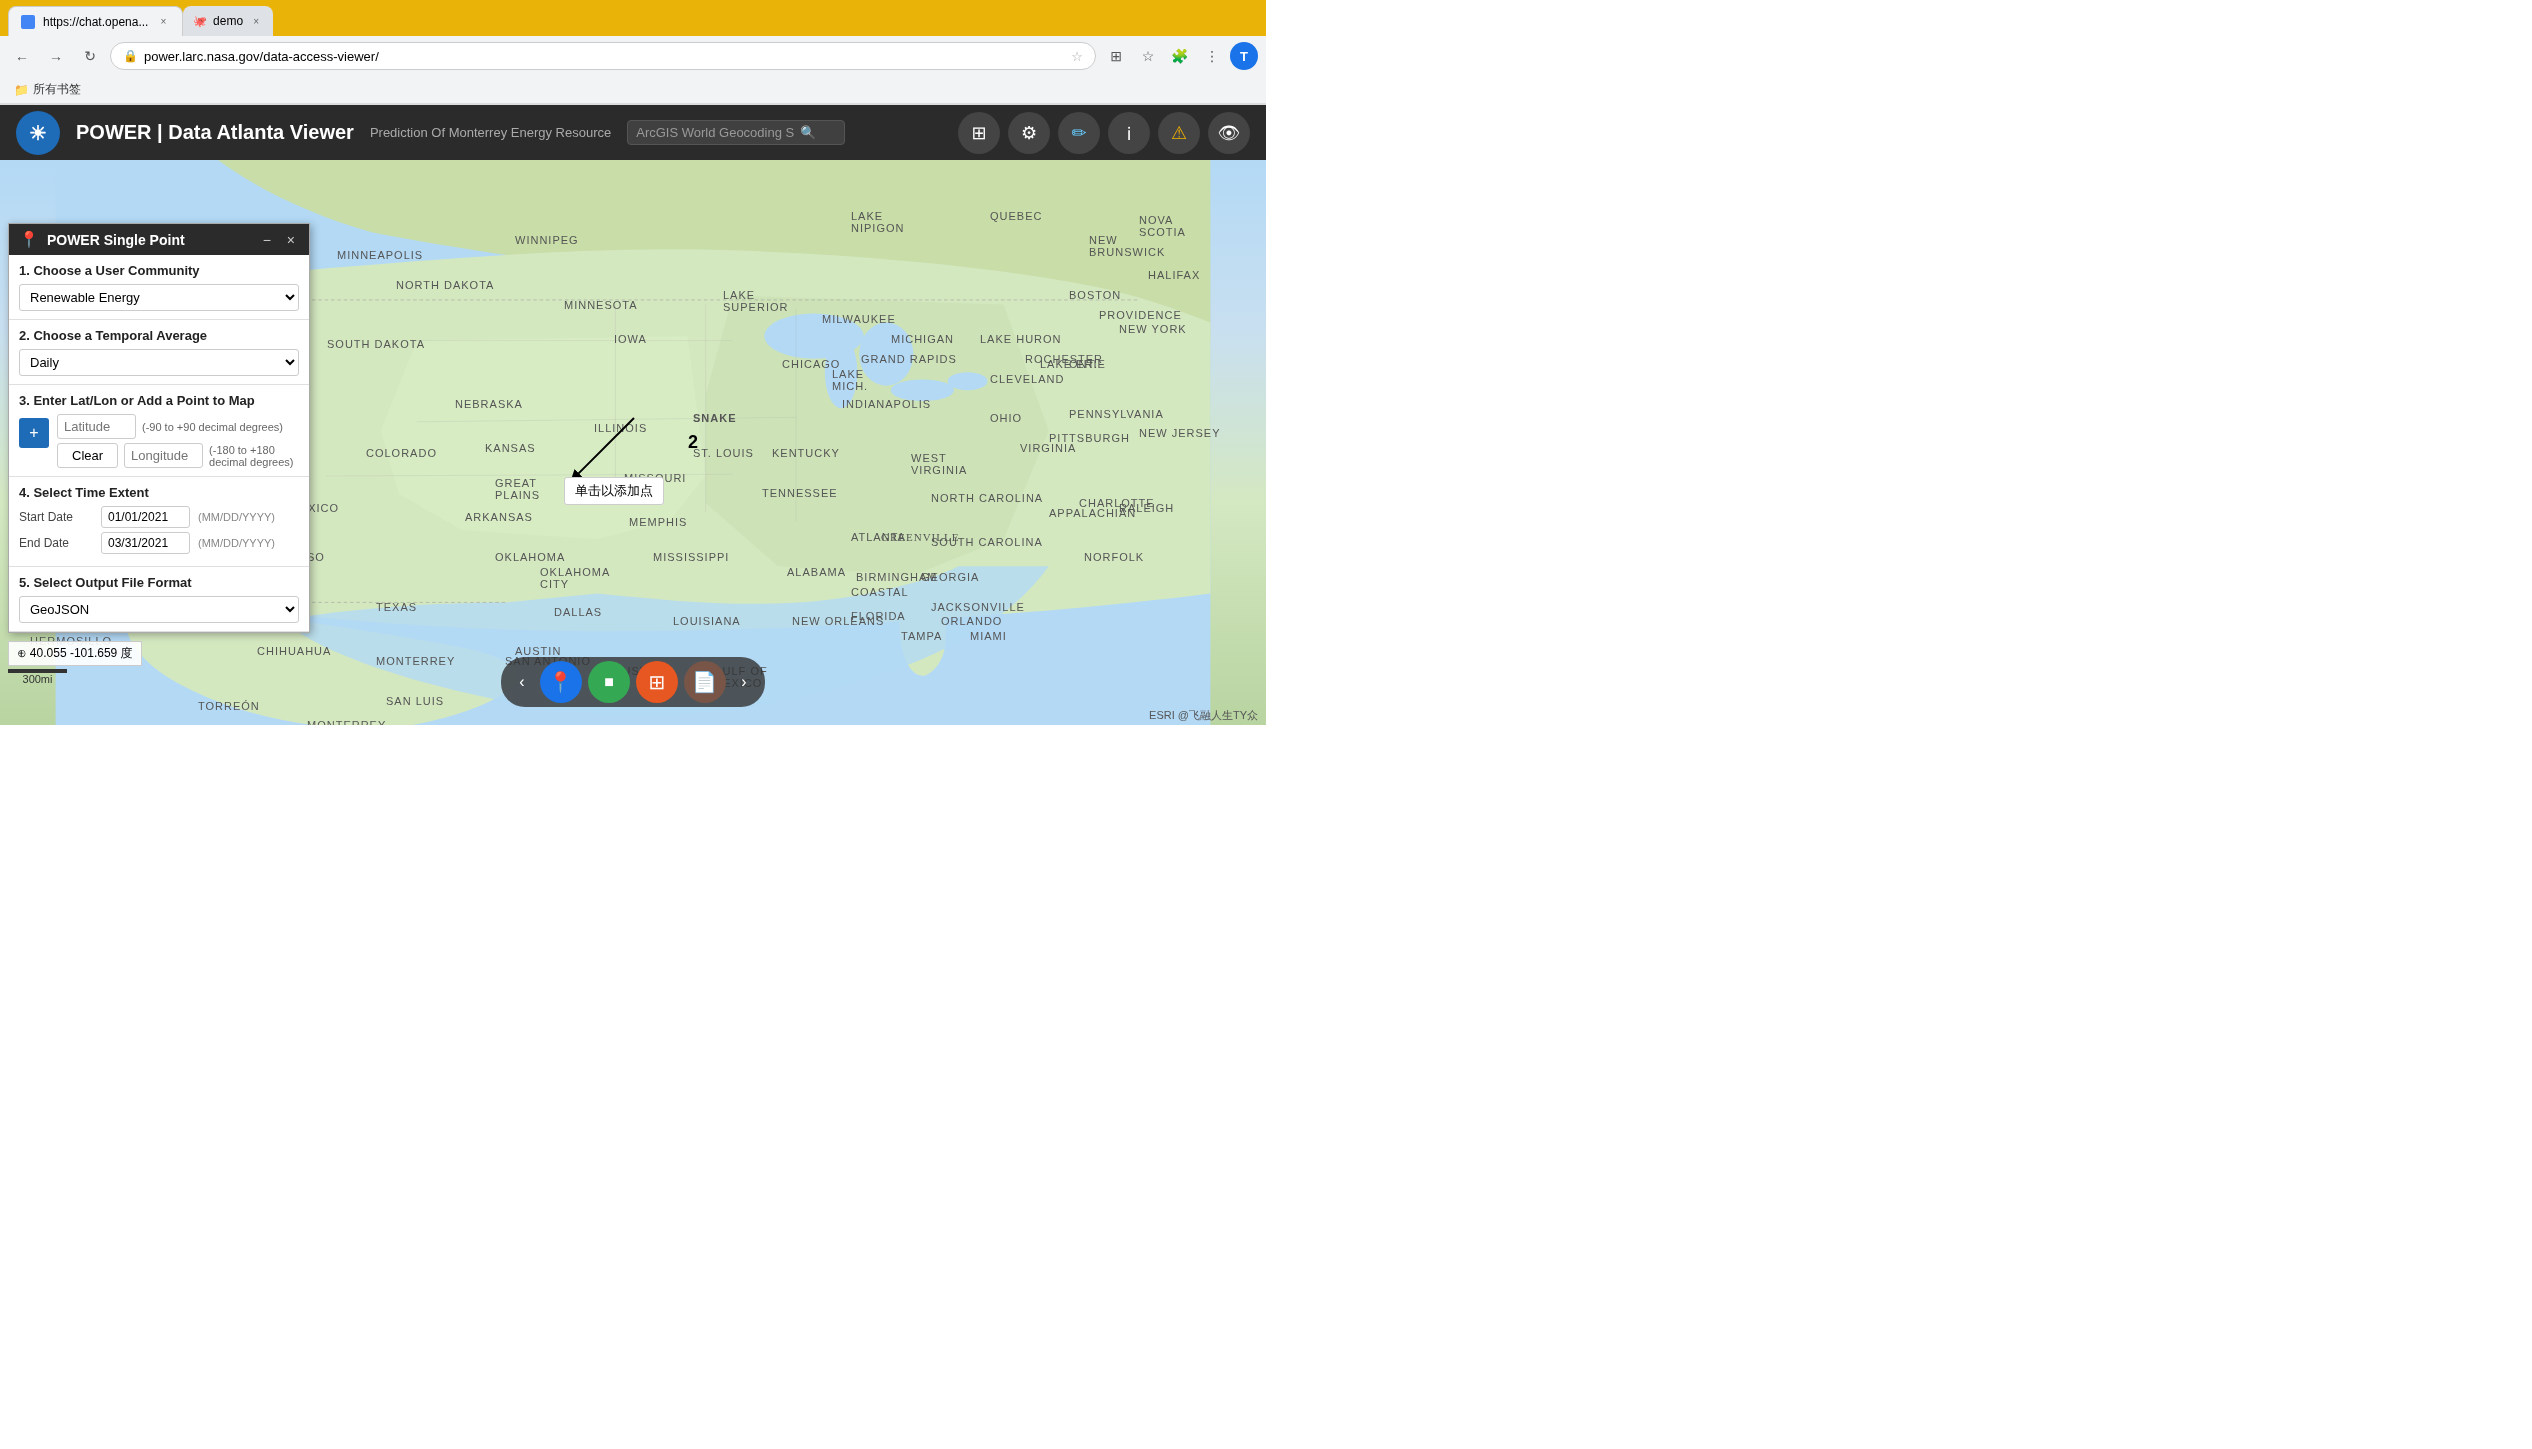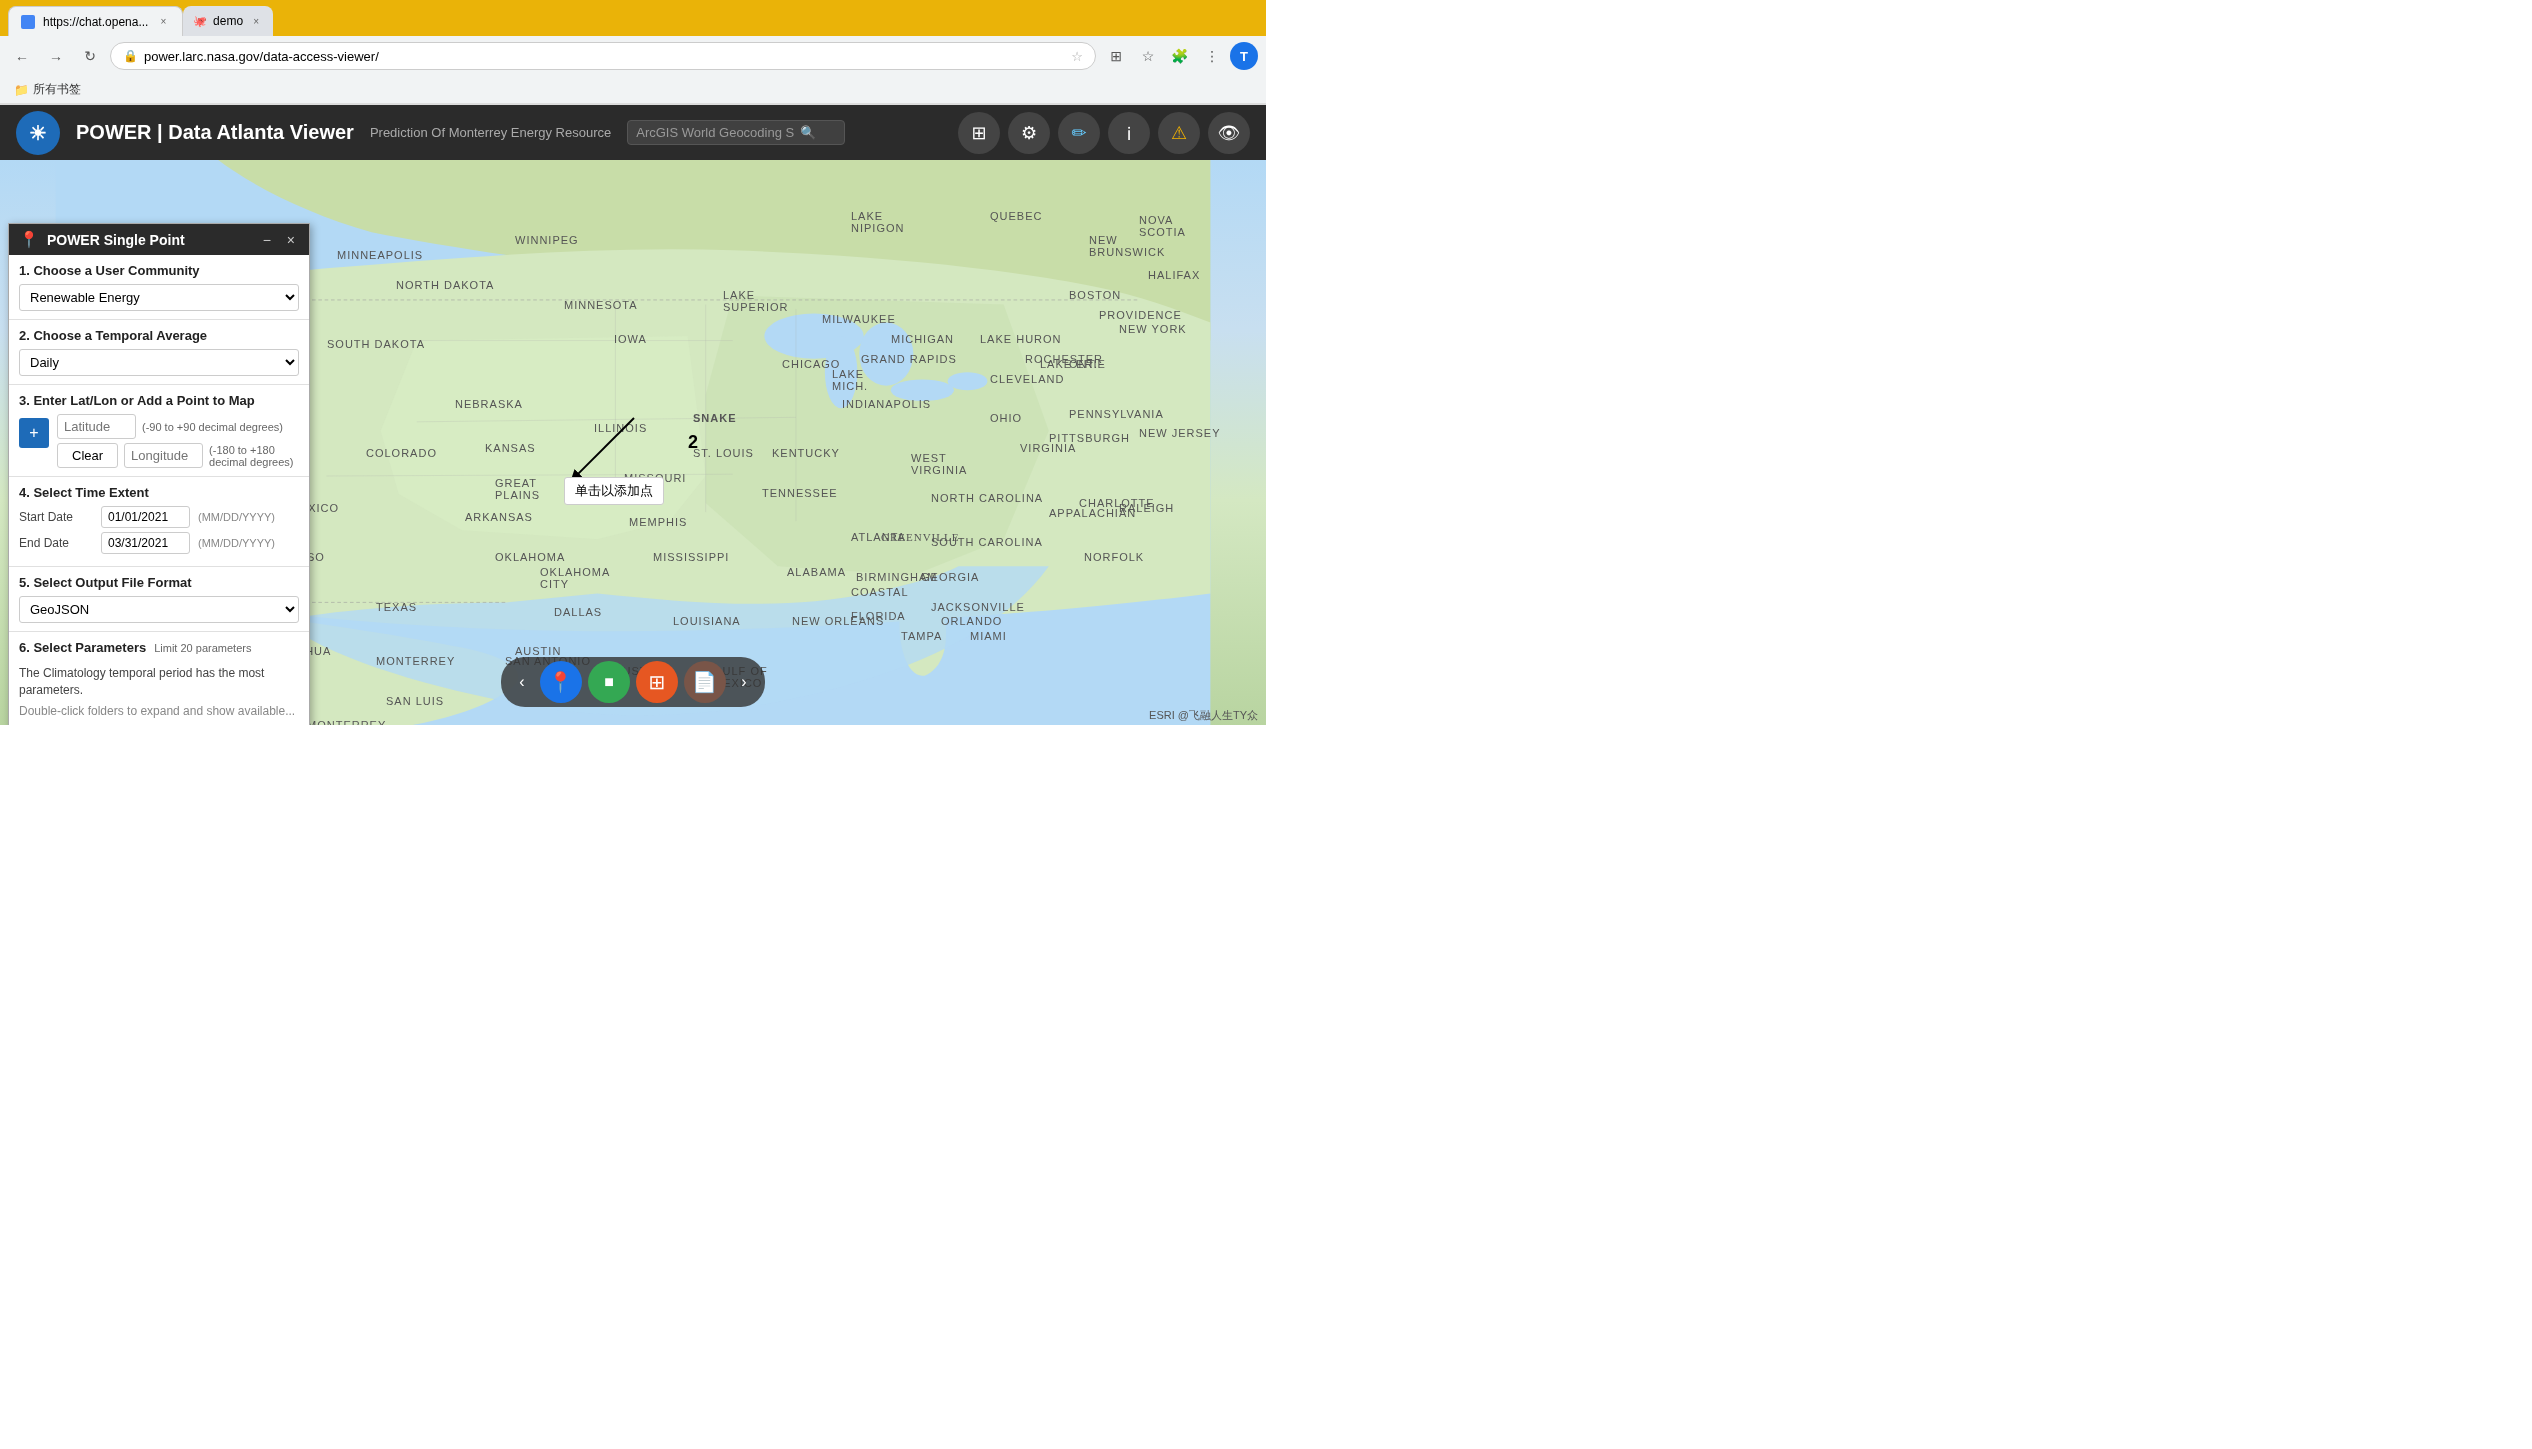--- a/index.html
+++ b/index.html
@@ -806,28 +806,20 @@
         <div class="panel-section">
           <div class="panel-section-title">5. Select Output File Format</div>
           <select class="panel-select">
             <option>GeoJSON</option>
             <option>CSV</option>
             <option>NetCDF</option>
             <option>ASCII</option>
           </select>
         </div>
 
-        <div class="panel-section">
-          <div style="display:flex; align-items:baseline; gap:8px;">
-            <span class="panel-section-title">6. Select Parameters</span>
-            <span style="font-size:11px; color:#666;">Limit 20 parameters</span>
-          </div>
-          <div class="params-text">The Climatology temporal period has the most parameters.</div>
-          <div class="params-text" style="color:#888;">Double-click folders to expand and show available...</div>
-        </div>
       </div>
     </div>
 
     <div class="coords-display">
       <span>⊕ 40.055 -101.659 度</span>
     </div>
 
     <div class="scale-display">
       <div class="scale-bar"></div>
       <div class="scale-label">300mi</div>

